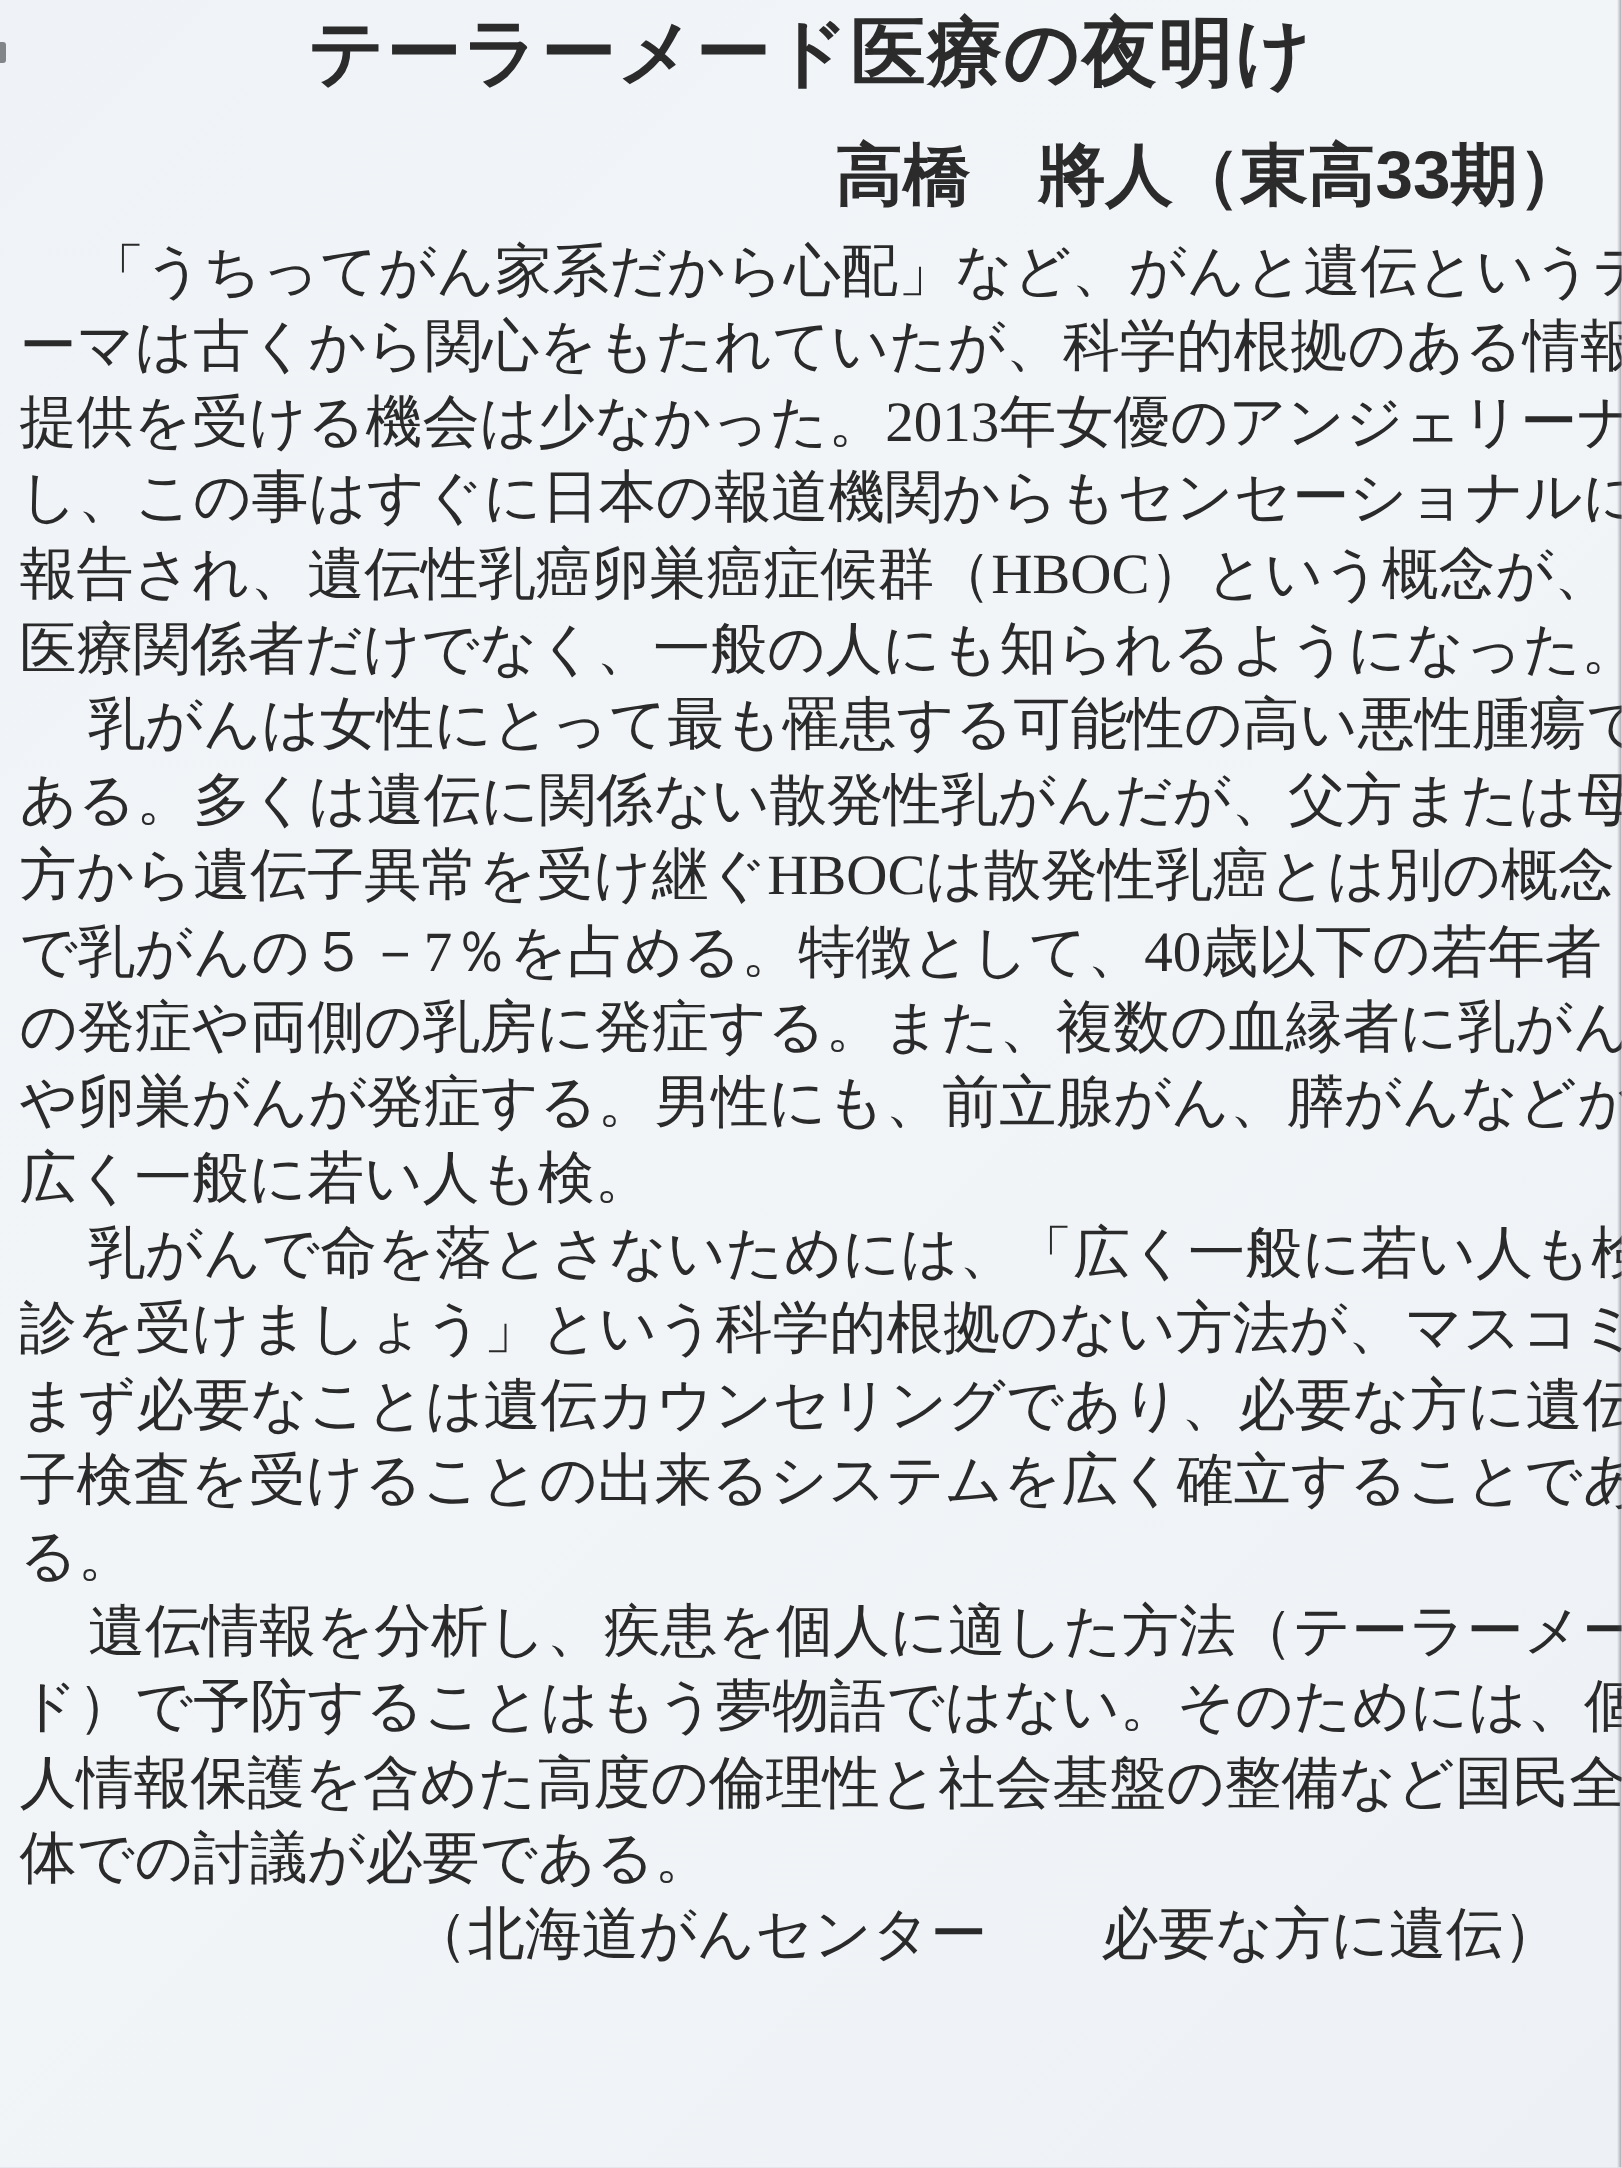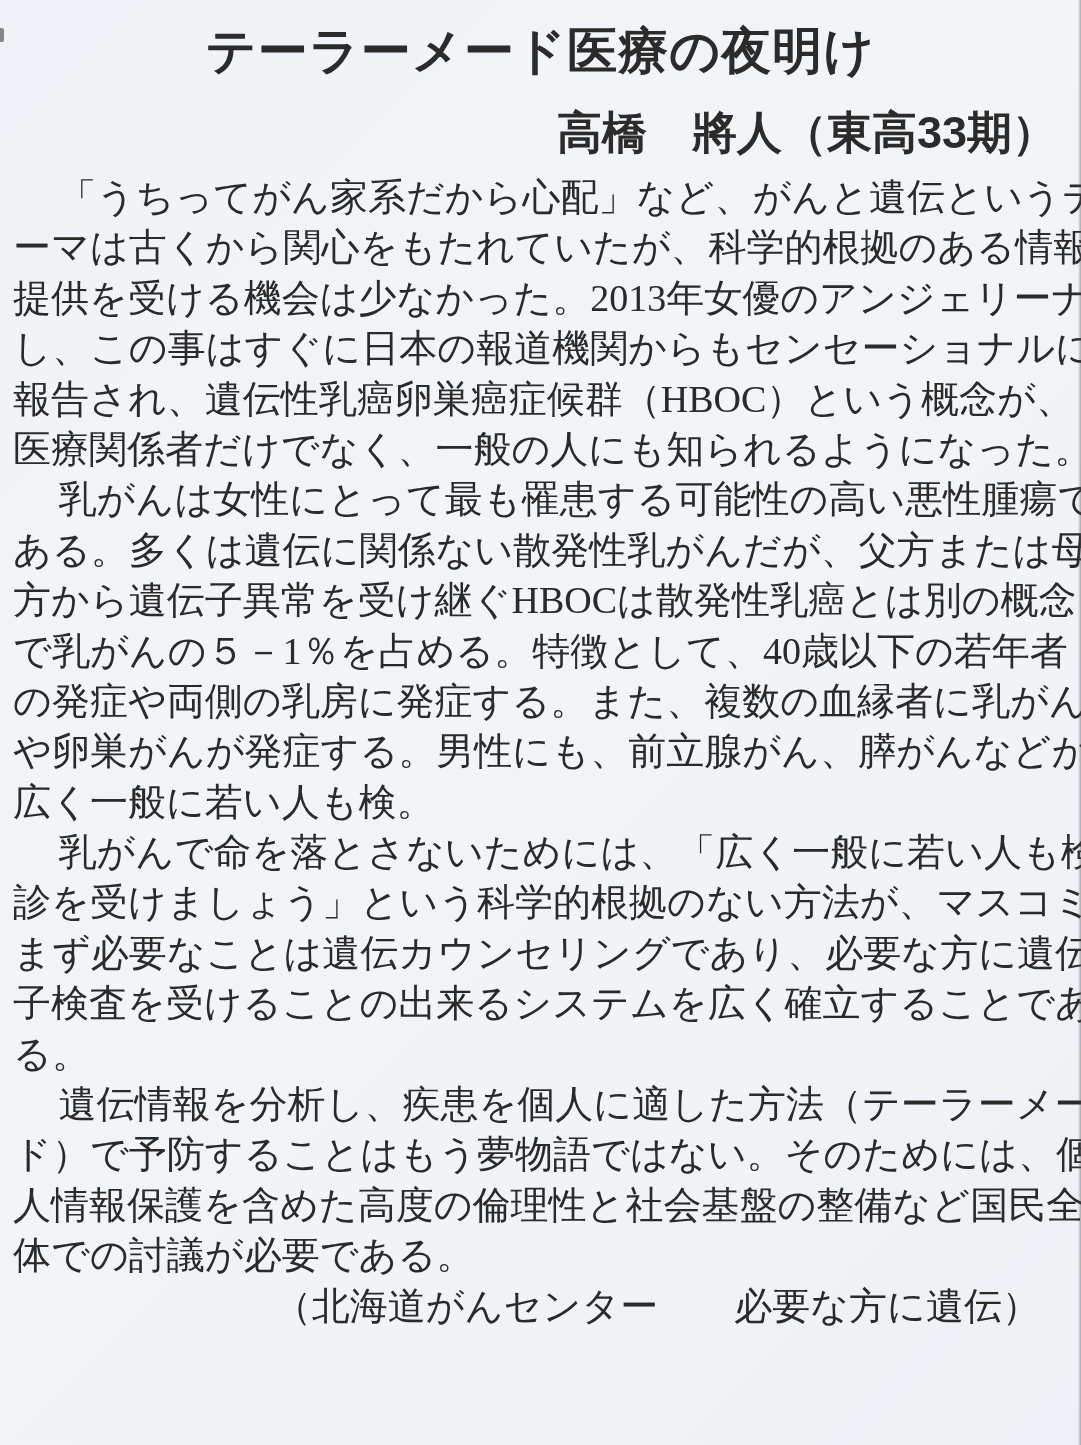--- a/index.html
+++ b/index.html
@@ -32,21 +32,21 @@
     position: absolute;
     left: 0;
     top: 28px;
     width: 4px;
     height: 14px;
     background: rgba(40,44,48,0.55);
     border-radius: 0 2px 2px 0;
   }
   .doc-title {
     margin: 0;
-    padding-top: 20px;
+    padding-top: 4px;
     text-align: center;
     font-family: "Liberation Sans", "DejaVu Sans", sans-serif;
     font-weight: 700;
     font-size: 50px;
     line-height: 62px;
     letter-spacing: 1px;
     color: #2b2b2b;
   }
   .byline {
     margin-top: 24px;
@@ -93,21 +93,21 @@
   <div class="body-text" id="body-lines-container">
       <div class="line indent">「うちってがん家系だから心配」など、がんと遺伝というテ</div>
       <div class="line">ーマは古くから関心をもたれていたが、科学的根拠のある情報</div>
       <div class="line">提供を受ける機会は少なかった。2013年女優のアンジェリーナ</div>
       <div class="line">し、この事はすぐに日本の報道機関からもセンセーショナルに</div>
       <div class="line">報告され、遺伝性乳癌卵巣癌症候群（HBOC）という概念が、</div>
       <div class="line">医療関係者だけでなく、一般の人にも知られるようになった。</div>
       <div class="line indent">乳がんは女性にとって最も罹患する可能性の高い悪性腫瘍で</div>
       <div class="line">ある。多くは遺伝に関係ない散発性乳がんだが、父方または母</div>
       <div class="line">方から遺伝子異常を受け継ぐHBOCは散発性乳癌とは別の概念</div>
-      <div class="line">で乳がんの５－1％を占める。特徴として、40歳以下の若年者</div>
+      <div class="line">で乳がんの５－7％を占める。特徴として、40歳以下の若年者</div>
       <div class="line">の発症や両側の乳房に発症する。また、複数の血縁者に乳がん</div>
       <div class="line">や卵巣がんが発症する。男性にも、前立腺がん、膵がんなどが</div>
       <div class="line">広く一般に若い人も検。</div>
       <div class="line indent">乳がんで命を落とさないためには、「広く一般に若い人も検</div>
       <div class="line">診を受けましょう」という科学的根拠のない方法が、マスコミ</div>
       <div class="line">まず必要なことは遺伝カウンセリングであり、必要な方に遺伝</div>
       <div class="line">子検査を受けることの出来るシステムを広く確立することであ</div>
       <div class="line">る。</div>
       <div class="line indent">遺伝情報を分析し、疾患を個人に適した方法（テーラーメー</div>
       <div class="line">ド）で予防することはもう夢物語ではない。そのためには、個</div>

